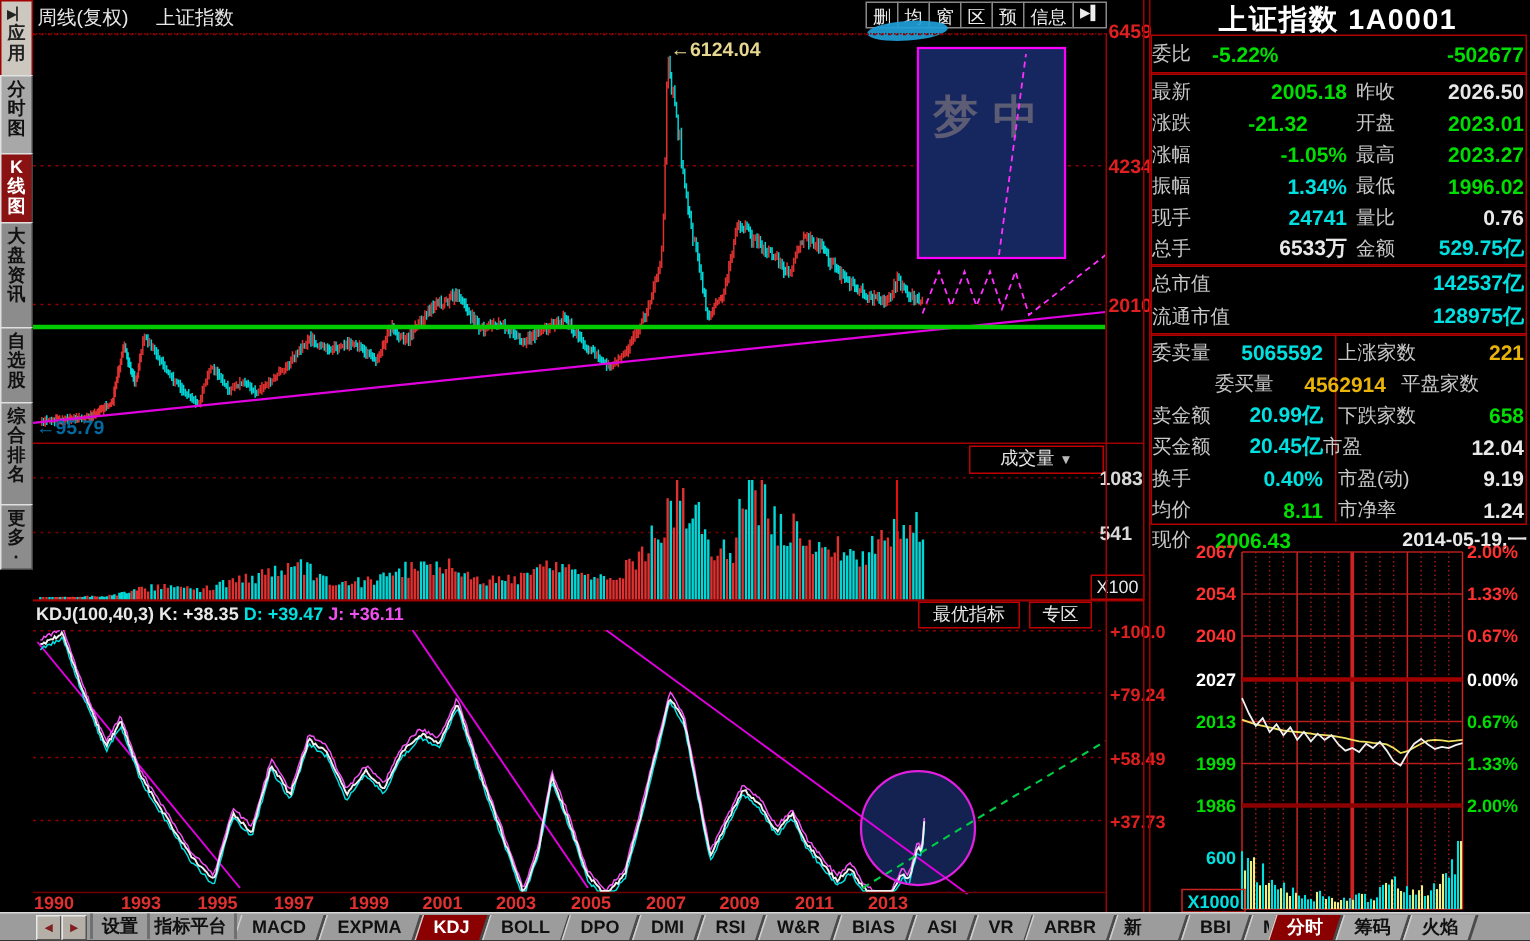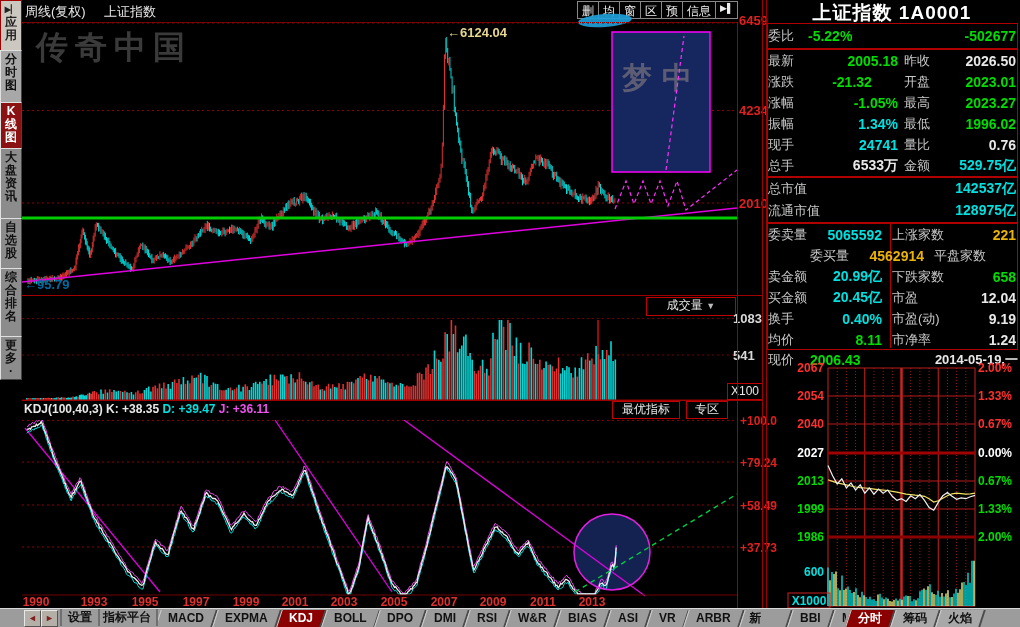--- a/index.html
+++ b/index.html
@@ -112,21 +112,20 @@
       <line x1="0" y1="181" x2="715" y2="181" stroke="#8b0000" stroke-dasharray="2 3" stroke-width="1"></line>
       <path d="M7.0 256.7L7.0 262.0M9.2 254.9L9.2 261.3M12.4 255.8L12.4 261.4M14.4 256.4L14.4 262.2M18.7 256.7L18.7 260.8M20.4 256.3L20.4 260.9M23.0 254.0L23.0 260.5M28.2 254.7L28.2 260.3M29.9 255.1L29.9 259.7M32.5 254.3L32.5 259.5M36.8 253.7L36.8 257.5M39.3 252.7L39.3 259.2M48.8 245.4L48.8 251.9M61.7 206.8L61.7 213.1M62.6 210.2L62.6 217.6M63.4 212.9L63.4 222.6M64.3 216.4L64.3 223.4M65.2 219.2L65.2 227.6M66.0 223.3L66.0 229.3M66.9 224.2L66.9 232.5M67.7 225.4L67.7 235.6M75.5 200.8L75.5 204.9M76.6 200.8L76.6 209.6M78.9 204.4L78.9 211.9M81.1 207.8L81.1 214.5M82.3 209.4L82.3 217.7M83.4 210.9L83.4 218.4M84.5 214.9L84.5 221.9M85.7 216.1L85.7 221.0M86.8 215.6L86.8 224.4M87.9 218.9L87.9 226.2M89.1 221.5L89.1 227.0M90.2 224.2L90.2 228.1M91.3 224.7L91.3 230.2M92.5 226.3L92.5 232.0M93.6 225.8L93.6 235.3M95.9 230.4L95.9 234.3M97.0 231.0L97.0 236.2M98.2 231.2L98.2 240.0M99.3 233.2L99.3 241.8M100.4 234.5L100.4 241.6M101.6 237.2L101.6 242.5M102.7 238.9L102.7 244.0M103.8 237.3L103.8 243.1M105.0 240.5L105.0 245.5M106.1 240.0L106.1 246.5M107.2 242.2L107.2 247.2M108.4 241.7L108.4 249.9M109.5 244.0L109.5 249.2M120.8 220.6L120.8 228.1M123.1 222.5L123.1 231.5M124.2 223.9L124.2 231.2M125.4 226.7L125.4 233.3M126.5 227.5L126.5 235.2M127.7 230.9L127.7 235.9M128.8 233.3L128.8 237.2M129.9 231.9L129.9 241.4M131.1 235.9L131.1 241.1M136.7 234.0L136.7 237.0M139.0 232.1L139.0 235.3M141.3 229.8L141.3 235.6M142.4 231.7L142.4 236.7M143.5 231.2L143.5 236.4M144.7 232.5L144.7 238.9M145.8 233.2L145.8 241.0M146.9 236.4L146.9 240.2M148.1 234.9L148.1 243.1M149.2 237.8L149.2 242.1M158.3 229.8L158.3 235.8M170.8 218.6L170.8 224.9M174.2 214.3L174.2 219.5M176.4 211.0L176.4 216.4M178.6 207.0L178.6 214.7M180.8 206.7L180.8 210.5M185.3 198.9L185.3 209.1M187.5 201.0L187.5 209.6M188.6 204.6L188.6 209.5M189.7 206.8L189.7 210.3M192.0 205.7L192.0 211.0M194.2 206.3L194.2 211.8M196.4 206.8L196.4 214.4M197.5 207.7L197.5 214.3M198.6 208.9L198.6 213.1M202.0 205.6L202.0 212.1M203.1 207.8L203.1 214.4M207.5 204.5L207.5 211.8M209.8 202.6L209.8 211.0M212.0 203.6L212.0 211.3M215.3 204.7L215.3 209.3M216.4 206.3L216.4 212.3M218.7 206.1L218.7 212.0M219.8 207.3L219.8 213.2M220.9 207.9L220.9 216.4M222.0 209.0L222.0 217.1M224.2 211.0L224.2 216.1M225.3 210.6L225.3 217.5M226.4 212.8L226.4 219.0M227.5 213.4L227.5 219.1M228.6 215.9L228.6 222.0M238.4 195.6L238.4 202.2M240.6 193.3L240.6 201.0M241.7 195.8L241.7 201.6M242.8 195.9L242.8 204.9M243.9 199.1L243.9 206.4M247.1 199.3L247.1 207.6M250.4 199.7L250.4 208.7M252.6 197.2L252.6 204.8M259.1 188.3L259.1 196.2M262.4 185.4L262.4 191.1M264.6 181.0L264.6 188.9M266.8 178.3L266.8 187.1M270.0 177.2L270.0 182.4M272.2 175.0L272.2 183.9M276.6 176.9L276.6 182.2M279.8 170.5L279.8 179.0M282.0 170.1L282.0 179.1M284.2 170.8L284.2 179.4M285.3 174.0L285.3 180.6M286.4 175.7L286.4 181.2M287.5 176.8L287.5 183.5M288.6 176.9L288.6 185.6M289.6 180.7L289.6 188.5M290.7 182.8L290.7 188.2M291.8 185.0L291.8 193.9M294.0 185.8L294.0 196.4M296.2 188.5L296.2 196.9M297.3 190.0L297.3 201.1M300.6 192.5L300.6 202.3M304.9 190.8L304.9 197.3M308.2 192.3L308.2 196.4M309.3 193.2L309.3 197.9M311.5 191.8L311.5 195.8M312.5 193.0L312.5 196.8M314.7 190.7L314.7 200.7M316.9 195.2L316.9 200.8M318.0 196.1L318.0 203.5M320.2 196.5L320.2 203.5M321.3 197.5L321.3 204.7M322.4 198.4L322.4 204.3M324.6 200.0L324.6 207.9M325.7 203.4L325.7 208.2M327.9 203.4L327.9 208.4M331.3 198.5L331.3 207.7M334.6 196.5L334.6 206.8M336.8 197.3L336.8 202.7M342.4 193.3L342.4 201.2M346.8 190.7L346.8 196.7M350.2 188.8L350.2 194.8M352.4 190.2L352.4 196.7M354.6 186.2L354.6 192.6M355.7 188.0L355.7 193.6M356.8 188.5L356.8 197.9M359.1 190.1L359.1 200.3M360.2 195.7L360.2 203.0M361.3 197.7L361.3 202.0M363.5 196.0L363.5 206.4M364.6 198.9L364.6 205.6M365.7 199.4L365.7 206.8M366.9 202.6L366.9 210.7M368.0 204.9L368.0 211.7M369.1 207.6L369.1 213.1M370.2 208.1L370.2 214.3M372.4 209.1L372.4 214.1M373.5 208.0L373.5 213.0M374.6 209.1L374.6 217.2M376.9 211.0L376.9 219.3M378.0 214.3L378.0 219.8M379.1 215.6L379.1 221.4M380.2 216.2L380.2 220.6M381.3 217.7L381.3 220.9M382.4 216.9L382.4 225.4M384.7 219.7L384.7 225.1M408.0 186.6L408.0 192.8M424.7 15.1L424.7 30.5M425.7 26.0L425.7 41.2M427.9 34.9L427.9 48.8M429.0 45.9L429.0 56.5M430.1 54.3L430.1 71.7M432.3 63.2L432.3 90.3M433.4 84.7L433.4 94.2M434.5 90.4L434.5 103.6M435.6 100.1L435.6 110.4M436.7 105.7L436.7 121.2M437.7 115.4L437.7 123.5M438.8 118.5L438.8 130.7M439.9 126.5L439.9 142.0M442.1 136.1L442.1 146.1M443.2 139.4L443.2 152.2M444.3 146.9L444.3 159.8M445.4 154.1L445.4 164.9M446.5 159.2L446.5 173.6M447.6 169.8L447.6 176.0M448.6 170.9L448.6 185.5M449.7 182.8L449.7 191.1M450.8 184.9L450.8 191.6M471.5 125.3L471.5 133.4M472.7 126.7L472.7 132.5M473.8 128.5L473.8 133.7M476.0 125.6L476.0 131.4M477.1 127.0L477.1 132.5M478.2 129.0L478.2 137.2M479.3 131.2L479.3 143.1M482.7 133.5L482.7 143.5M484.9 135.3L484.9 143.4M486.0 138.1L486.0 147.2M488.2 139.3L488.2 149.4M489.3 143.1L489.3 150.1M491.6 142.6L491.6 146.6M492.7 142.9L492.7 151.5M493.8 147.4L493.8 151.3M497.1 146.1L497.1 156.8M499.4 150.5L499.4 157.8M500.5 152.3L500.5 163.4M501.6 155.9L501.6 161.7M503.8 155.4L503.8 163.2M512.7 138.2L512.7 141.5M517.2 133.3L517.2 144.4M519.4 134.7L519.4 140.5M520.5 136.1L520.5 143.9M523.8 136.8L523.8 147.2M526.0 137.2L526.0 144.4M527.1 138.9L527.1 147.0M528.1 141.8L528.1 147.3M529.2 143.0L529.2 148.9M530.3 143.9L530.3 155.8M531.4 149.9L531.4 158.2M534.7 149.7L534.7 159.7M535.8 153.9L535.8 159.9M536.9 154.7L536.9 160.7M538.0 155.4L538.0 164.9M540.1 157.3L540.1 163.9M541.2 158.4L541.2 166.6M542.3 159.5L542.3 166.1M543.4 162.1L543.4 166.6M544.5 162.2L544.5 172.1M546.7 162.4L546.7 168.8M547.8 163.9L547.8 172.7M548.9 167.6L548.9 172.9M549.9 167.7L549.9 174.3M553.2 166.9L553.2 176.9M554.3 171.0L554.3 177.5M555.4 173.4L555.4 178.1M556.5 174.3L556.5 180.0M558.7 171.8L558.7 178.0M559.8 173.8L559.8 181.7M561.9 174.1L561.9 177.5M564.1 172.6L564.1 180.5M565.2 175.5L565.2 181.5M567.4 174.5L567.4 183.2M571.8 173.4L571.8 179.2M575.1 165.5L575.1 173.4M577.3 160.2L577.3 165.4M578.5 161.9L578.5 171.8M580.7 166.5L580.7 171.8M581.8 167.6L581.8 173.5M582.9 168.3L582.9 176.4M584.0 172.3L584.0 179.4M585.1 172.9L585.1 179.5M587.4 171.8L587.4 181.7M589.6 174.0L589.6 180.1M590.7 173.0L590.7 180.8" stroke="#00d8d8" stroke-width="1" fill="none"></path>
       <path d="M5.9 256.0L5.9 262.0M8.1 255.7L8.1 262.5M10.2 256.7L10.2 259.4M11.3 256.2L11.3 260.5M13.4 256.2L13.4 259.8M15.3 254.2L15.3 259.9M16.1 254.1L16.1 259.5M17.0 255.1L17.0 261.8M17.8 254.8L17.8 260.9M19.6 254.9L19.6 261.7M21.3 255.0L21.3 261.3M22.1 255.5L22.1 259.1M23.9 255.9L23.9 259.0M24.7 253.7L24.7 259.6M25.6 254.9L25.6 260.7M26.4 255.7L26.4 258.8M27.3 254.0L27.3 258.8M29.0 253.3L29.0 260.0M30.7 253.2L30.7 259.7M31.6 255.3L31.6 258.1M33.3 255.3L33.3 258.0M34.2 254.7L34.2 260.3M35.0 254.9L35.0 258.6M35.9 253.2L35.9 257.5M37.6 253.6L37.6 259.4M38.5 251.7L38.5 259.0M40.2 251.5L40.2 258.5M41.1 250.4L41.1 257.0M41.9 252.1L41.9 257.2M42.8 250.7L42.8 255.1M43.6 249.9L43.6 255.1M44.5 248.3L44.5 254.8M45.4 247.9L45.4 253.2M46.2 248.0L46.2 252.5M47.1 247.6L47.1 254.8M47.9 246.7L47.9 252.6M49.7 246.6L49.7 250.8M50.5 247.0L50.5 250.6M51.4 246.2L51.4 249.5M52.3 244.0L52.3 249.3M53.1 243.2L53.1 247.9M54.0 235.6L54.0 248.6M54.8 232.3L54.8 242.6M55.7 229.0L55.7 237.5M56.6 222.4L56.6 233.3M57.4 221.3L57.4 229.9M58.3 217.0L58.3 226.4M59.1 212.4L59.1 221.4M60.0 207.5L60.0 216.5M60.9 205.6L60.9 213.1M68.6 228.3L68.6 236.0M69.5 226.3L69.5 232.7M70.3 220.1L70.3 230.3M71.2 213.6L71.2 225.2M72.1 210.7L72.1 219.5M73.2 202.1L73.2 214.7M74.3 200.3L74.3 208.6M77.7 203.3L77.7 208.9M80.0 206.8L80.0 212.2M94.7 230.2L94.7 235.6M110.6 244.7L110.6 249.2M111.8 241.2L111.8 249.7M112.9 235.2L112.9 246.3M114.0 233.5L114.0 240.5M115.2 230.4L115.2 235.9M116.3 225.2L116.3 234.8M117.4 223.4L117.4 231.0M118.6 221.2L118.6 227.0M119.7 221.8L119.7 224.3M122.0 222.5L122.0 228.5M132.2 235.5L132.2 241.6M133.3 233.3L133.3 238.4M134.5 233.0L134.5 238.9M135.6 232.2L135.6 237.2M137.9 229.3L137.9 238.1M140.1 230.8L140.1 235.9M150.3 237.0L150.3 242.0M151.5 234.6L151.5 240.4M152.6 232.6L152.6 241.2M153.8 234.0L153.8 239.5M154.9 232.2L154.9 237.7M156.0 232.3L156.0 236.6M157.2 229.4L157.2 237.1M159.4 230.2L159.4 234.8M160.6 227.1L160.6 232.7M161.7 227.6L161.7 232.3M162.8 226.4L162.8 231.8M164.0 222.4L164.0 228.9M165.1 222.7L165.1 228.1M166.2 223.3L166.2 226.7M167.4 223.1L167.4 227.8M168.5 219.5L168.5 227.0M169.6 218.9L169.6 225.4M171.9 215.6L171.9 223.7M173.0 212.1L173.0 220.6M175.3 211.6L175.3 219.6M177.5 208.9L177.5 214.9M179.7 204.7L179.7 213.3M182.0 205.1L182.0 210.7M183.1 201.0L183.1 211.1M184.2 201.7L184.2 207.1M186.4 199.9L186.4 208.6M190.9 206.2L190.9 211.4M193.1 206.0L193.1 210.0M195.3 207.3L195.3 212.8M199.8 208.2L199.8 214.7M200.9 205.4L200.9 213.4M204.2 207.4L204.2 213.1M205.3 206.5L205.3 210.8M206.4 207.3L206.4 210.1M208.7 205.0L208.7 211.0M210.9 202.9L210.9 212.1M213.1 204.7L213.1 209.2M214.2 205.7L214.2 210.2M217.6 204.8L217.6 212.8M223.1 210.5L223.1 217.3M229.7 213.9L229.7 220.4M230.8 212.2L230.8 219.7M231.9 210.7L231.9 216.7M233.0 205.1L233.0 215.5M234.0 204.6L234.0 210.6M235.1 201.8L235.1 211.4M236.2 197.2L236.2 206.9M237.3 194.5L237.3 202.3M239.5 191.4L239.5 199.9M244.9 200.2L244.9 205.3M246.0 199.7L246.0 204.4M248.2 201.3L248.2 208.1M249.3 200.0L249.3 207.0M251.5 197.2L251.5 208.7M253.7 195.6L253.7 204.1M254.8 191.7L254.8 199.9M255.8 194.0L255.8 198.9M256.9 190.9L256.9 197.9M258.0 188.7L258.0 196.0M260.2 188.9L260.2 196.7M261.3 184.8L261.3 194.7M263.5 181.6L263.5 189.3M265.7 179.7L265.7 189.2M267.8 178.7L267.8 186.7M268.9 176.3L268.9 184.7M271.1 176.0L271.1 183.2M273.3 180.5L273.3 184.8M274.4 176.2L274.4 183.6M275.5 175.7L275.5 179.6M277.7 173.8L277.7 183.7M278.7 171.6L278.7 178.2M280.9 172.1L280.9 181.2M283.1 170.6L283.1 179.4M292.9 184.4L292.9 193.5M295.1 187.8L295.1 196.9M298.4 194.5L298.4 199.3M299.5 193.3L299.5 198.5M301.6 195.7L301.6 202.1M302.7 193.5L302.7 199.0M303.8 192.1L303.8 198.3M306.0 191.3L306.0 199.1M307.1 190.1L307.1 195.9M310.4 189.5L310.4 197.9M313.6 191.3L313.6 195.8M315.8 195.3L315.8 199.1M319.1 195.0L319.1 200.9M323.5 199.6L323.5 204.2M326.8 203.2L326.8 209.4M329.0 202.6L329.0 210.1M330.1 199.1L330.1 207.6M332.4 199.1L332.4 208.0M333.5 198.0L333.5 205.3M335.7 197.1L335.7 204.7M337.9 196.1L337.9 202.2M339.0 196.4L339.0 201.5M340.2 195.2L340.2 200.6M341.3 193.2L341.3 199.1M343.5 193.7L343.5 201.6M344.6 193.3L344.6 200.1M345.7 190.1L345.7 196.9M347.9 190.6L347.9 199.2M349.1 189.6L349.1 195.4M351.3 191.1L351.3 194.8M353.5 185.2L353.5 196.9M358.0 190.9L358.0 197.9M362.4 194.8L362.4 203.7M371.3 208.9L371.3 213.9M375.8 212.2L375.8 217.2M383.5 217.8L383.5 223.8M385.8 219.4L385.8 225.0M386.9 218.8L386.9 224.2M388.0 216.2L388.0 222.5M389.1 217.6L389.1 221.7M390.2 214.1L390.2 222.9M391.3 215.0L391.3 218.4M392.4 213.4L392.4 220.4M393.6 211.8L393.6 216.8M394.7 211.0L394.7 216.1M395.8 208.6L395.8 215.3M396.9 207.5L396.9 216.2M398.0 204.2L398.0 213.9M399.1 202.2L399.1 208.6M400.2 198.5L400.2 207.7M401.3 197.2L401.3 205.9M402.5 197.0L402.5 203.7M403.6 195.5L403.6 203.3M404.7 193.7L404.7 201.0M405.8 190.1L405.8 197.5M406.9 185.6L406.9 193.7M409.1 183.4L409.1 192.7M410.2 178.1L410.2 188.8M411.4 178.0L411.4 184.4M412.5 172.9L412.5 181.0M413.6 165.5L413.6 177.9M414.7 162.2L414.7 173.2M415.8 160.5L415.8 166.4M416.9 155.9L416.9 166.0M418.0 151.9L418.0 160.8M419.1 141.7L419.1 156.7M420.3 120.4L420.3 145.8M421.4 82.8L421.4 124.5M422.5 32.3L422.5 87.9M423.6 15.8L423.6 37.0M426.8 35.9L426.8 43.4M431.2 64.3L431.2 71.3M441.0 135.6L441.0 139.4M451.9 185.4L451.9 191.3M453.0 182.7L453.0 189.7M454.1 179.9L454.1 188.2M455.2 176.6L455.2 183.5M456.3 177.6L456.3 181.7M457.4 176.0L457.4 180.8M458.5 174.7L458.5 178.8M459.5 174.1L459.5 180.2M460.6 170.4L460.6 179.0M461.7 163.0L461.7 174.5M462.8 160.7L462.8 168.8M463.9 152.0L463.9 166.8M465.0 147.4L465.0 158.8M466.1 145.0L466.1 153.3M467.2 137.4L467.2 150.1M468.3 129.9L468.3 141.3M469.4 126.1L469.4 135.8M470.4 124.5L470.4 131.5M474.9 124.9L474.9 133.2M480.4 134.1L480.4 143.2M481.6 134.3L481.6 138.6M483.8 133.9L483.8 143.8M487.1 141.0L487.1 148.4M490.5 141.6L490.5 149.6M494.9 146.8L494.9 152.0M496.0 145.3L496.0 151.4M498.2 149.7L498.2 157.4M502.7 152.9L502.7 161.6M504.9 157.4L504.9 162.2M506.0 154.8L506.0 162.7M507.1 149.8L507.1 159.3M508.3 145.7L508.3 153.9M509.4 141.6L509.4 150.3M510.5 141.8L510.5 147.0M511.6 138.4L511.6 146.5M513.8 132.3L513.8 143.4M514.9 133.9L514.9 137.2M516.0 132.7L516.0 139.0M518.3 132.4L518.3 142.9M521.6 139.3L521.6 144.6M522.7 136.1L522.7 145.8M524.9 136.9L524.9 146.9M532.5 149.7L532.5 157.1M533.6 149.9L533.6 154.5M539.0 155.9L539.0 167.3M545.6 163.1L545.6 171.6M551.0 170.2L551.0 175.3M552.1 168.4L552.1 173.4M557.6 172.3L557.6 179.9M560.8 171.4L560.8 182.0M563.0 172.7L563.0 178.9M566.3 174.8L566.3 181.3M568.5 175.4L568.5 182.6M569.6 174.6L569.6 181.8M570.7 172.6L570.7 179.8M572.9 171.2L572.9 178.4M574.0 163.8L574.0 176.9M576.2 159.0L576.2 172.7M579.6 165.0L579.6 173.5M586.2 170.4L586.2 178.1M588.5 174.7L588.5 181.3M591.8 177.6L591.8 181.9M592.9 175.8L592.9 180.9" stroke="#e03030" stroke-width="1" fill="none"></path>
       <line x1="0" y1="260" x2="715" y2="186" stroke="#e000e0" stroke-width="1.5"></line>
       <line x1="0" y1="196" x2="715" y2="196" stroke="#00cc00" stroke-width="3"></line>
       <rect x="590" y="10" width="98" height="140" fill="#16265e" stroke="#ff00ff" stroke-width="1.5"></rect>
       <text x="600" y="66" fill="#5c5c74" font-size="30" font-weight="bold" letter-spacing="10">梦中</text>
       <polyline points="593,187 604,159 612,182 621,159 629,182 638,159 646,184 655,159 664,188 715,148" fill="none" stroke="#ff30ff" stroke-width="1.2" stroke-dasharray="4 3"></polyline>
       <line x1="644" y1="148" x2="662" y2="14" stroke="#ff30ff" stroke-width="1.2" stroke-dasharray="4 3"></line>
     </svg>
-  <div class="abs" style="left:36px;top:26px;font-size:32px;font-weight:bold;color:#3a3a3a;letter-spacing:7px;font-family:'Liberation Serif',serif;">传奇中国</div>
   <div class="abs" style="left:447px;top:25px;color:#e6d690;font-size:13px;font-weight:bold">←6124.04</div>
   <div class="abs" style="left:24px;top:277px;color:#0369a1;font-size:13px;font-weight:bold">←95.79</div>
   <div class="axis-red" style="left:739px;top:13px">6459</div>
   <div class="axis-red" style="left:739px;top:103px">4234</div>
   <div class="axis-red" style="left:739px;top:196px">2010</div>
 
   <div class="mini-btn" style="left:646px;top:297px;width:88px;height:17px;">
     <span>成交量</span>
     <span style="color:#bbb;font-size:9px">▼</span>
   </div>
@@ -262,21 +261,21 @@
       </div>
       <div class="rp-row" style="top: 266px;">
         <span class="gy" style="width:52px">卖金额</span>
    <b class="c" style="width:62px;text-align:right">20.99亿</b>
    <span class="gy" style="width:62px;margin-left:10px">下跌家数</span>
    <b class="g" style="flex:1;text-align:right">658</b>
       </div>
       <div class="rp-row" style="top: 287px;">
         <span class="gy" style="width:52px">买金额</span>
    <b class="c" style="width:62px;text-align:right">20.45亿</b>
-   <span class="gy" style="width:62px;margin-left:10px">市盈</span>
+   <span class="gy" style="width:62px;margin-left:0">市盈</span>
    <b class="w" style="flex:1;text-align:right">12.04</b>
       </div>
       <div class="rp-row" style="top: 308px;">
         <span class="gy" style="width:52px">换手</span>
    <b class="c" style="width:62px;text-align:right">0.40%</b>
    <span class="gy" style="width:62px;margin-left:10px">市盈(动)</span>
    <b class="w" style="flex:1;text-align:right">9.19</b>
       </div>
       <div class="rp-row" style="top: 329px;">
         <span class="gy" style="width:52px">均价</span>

